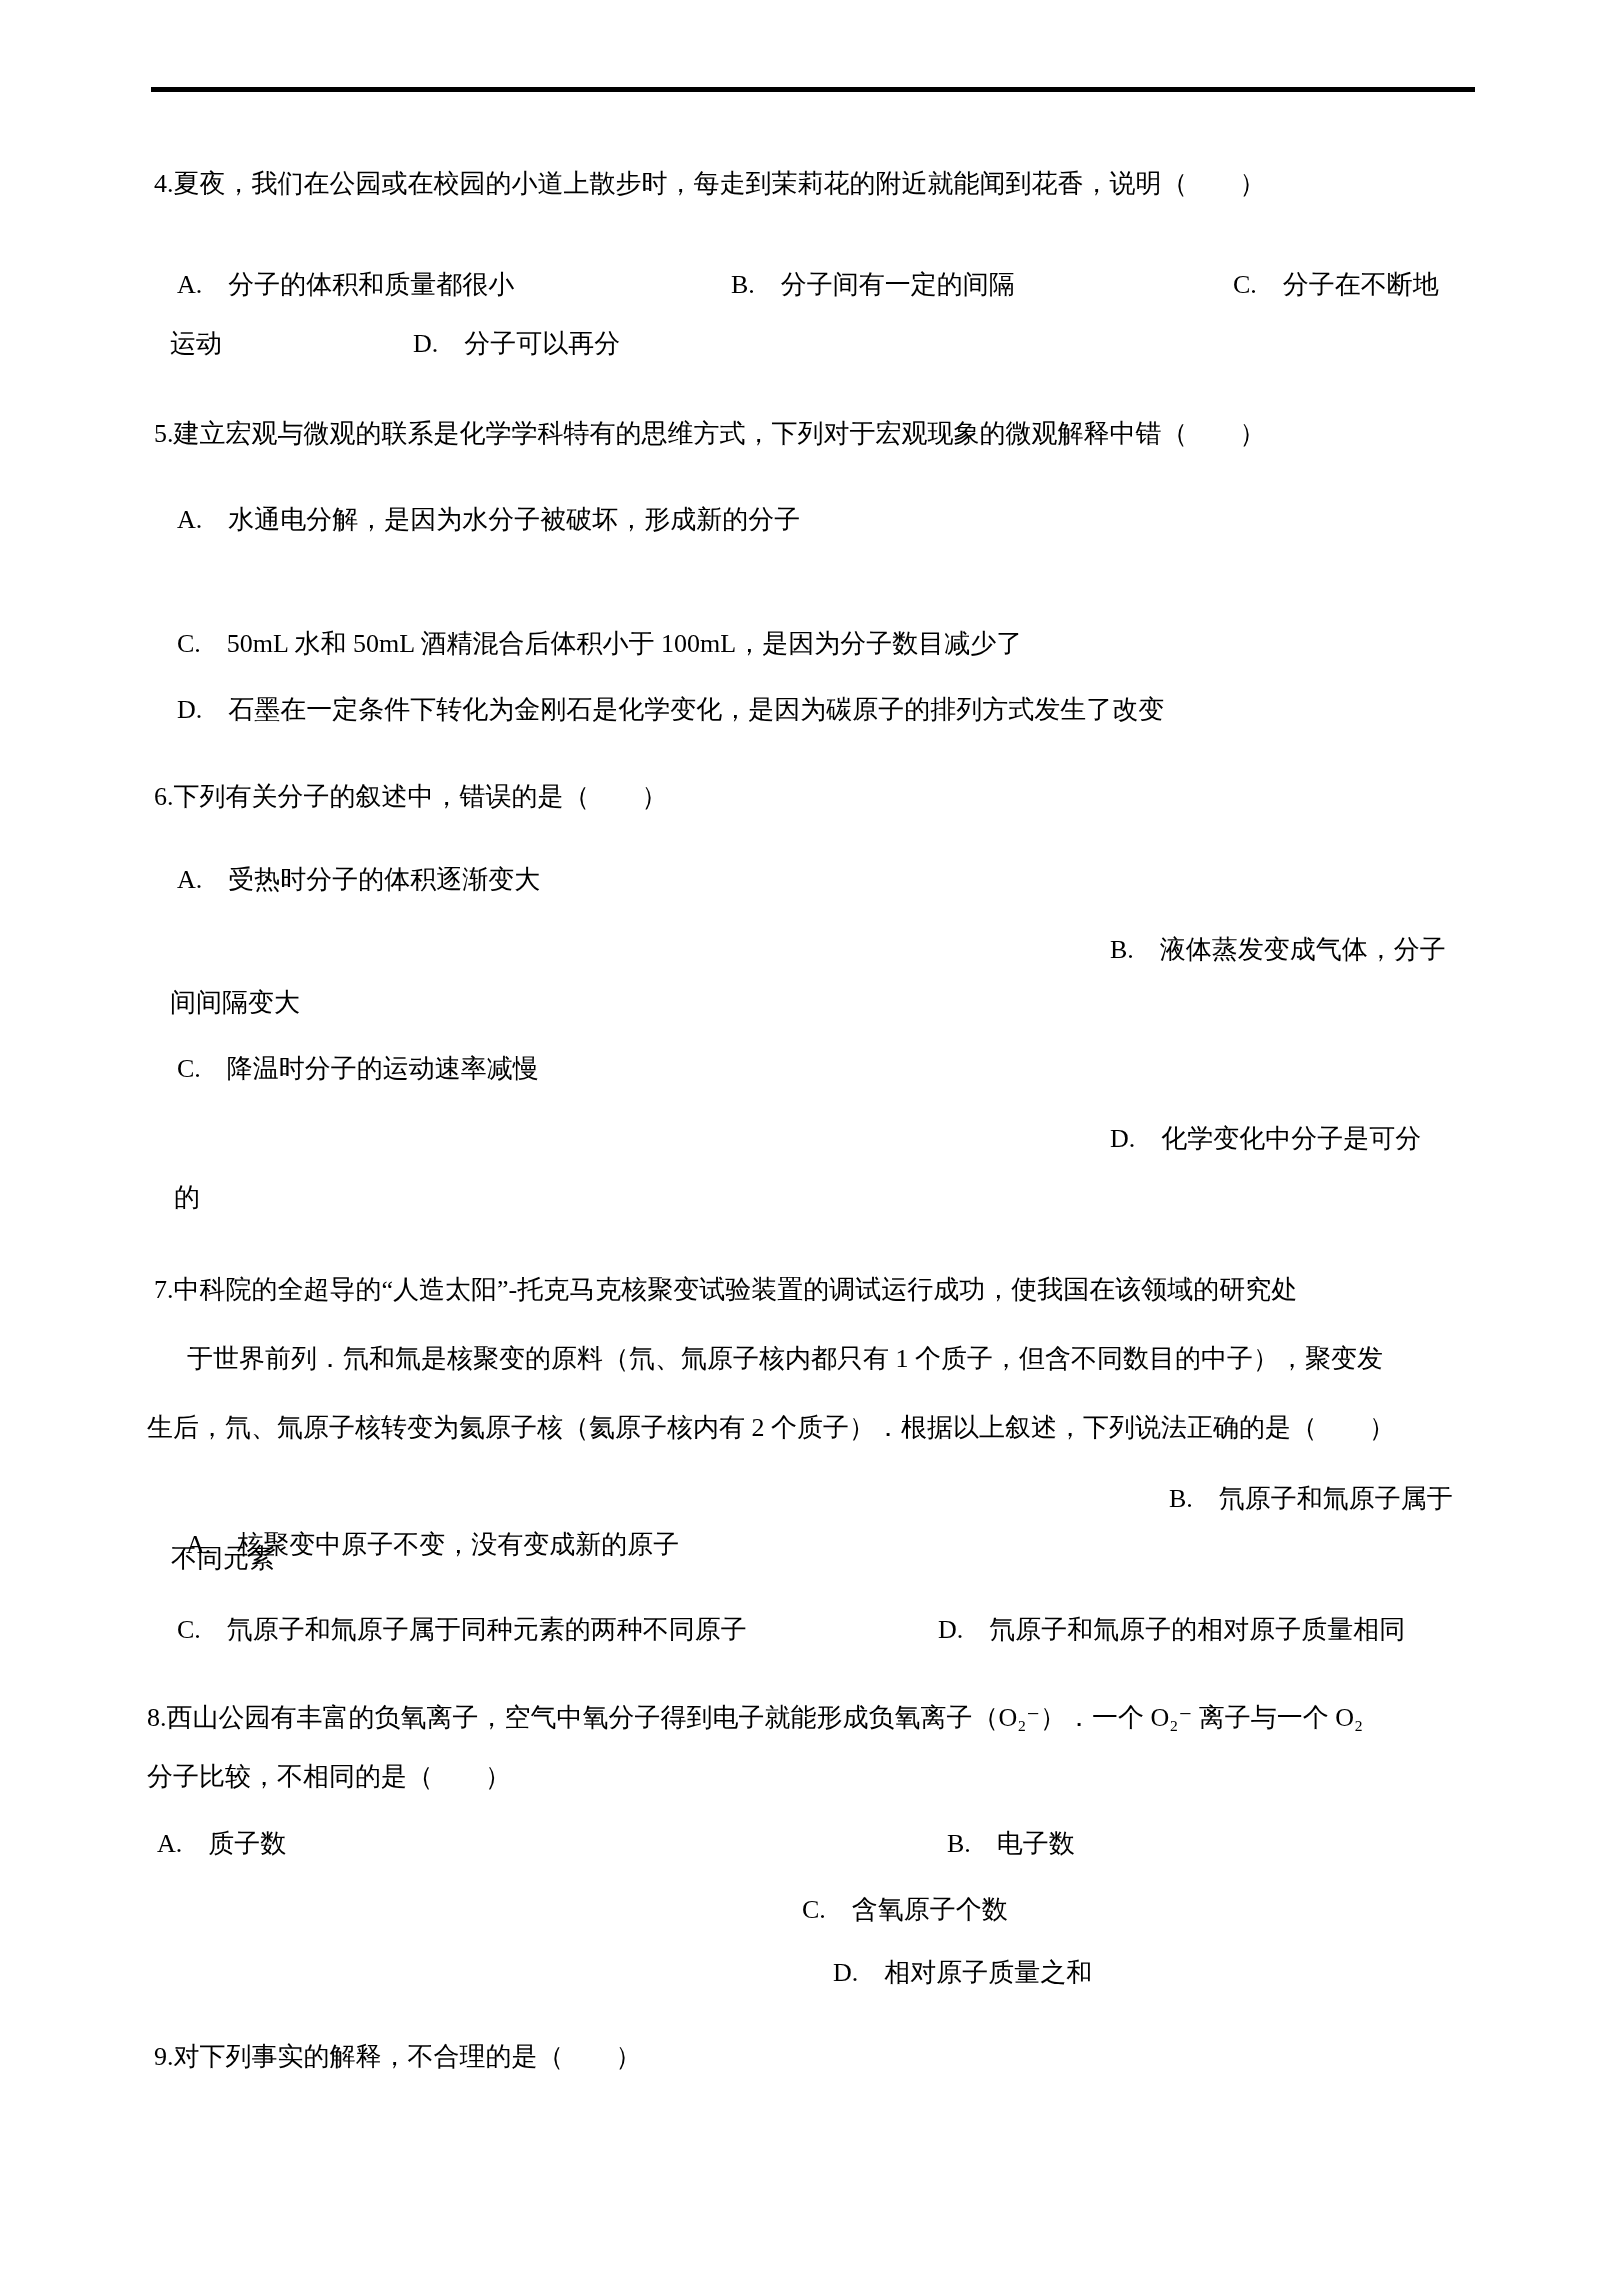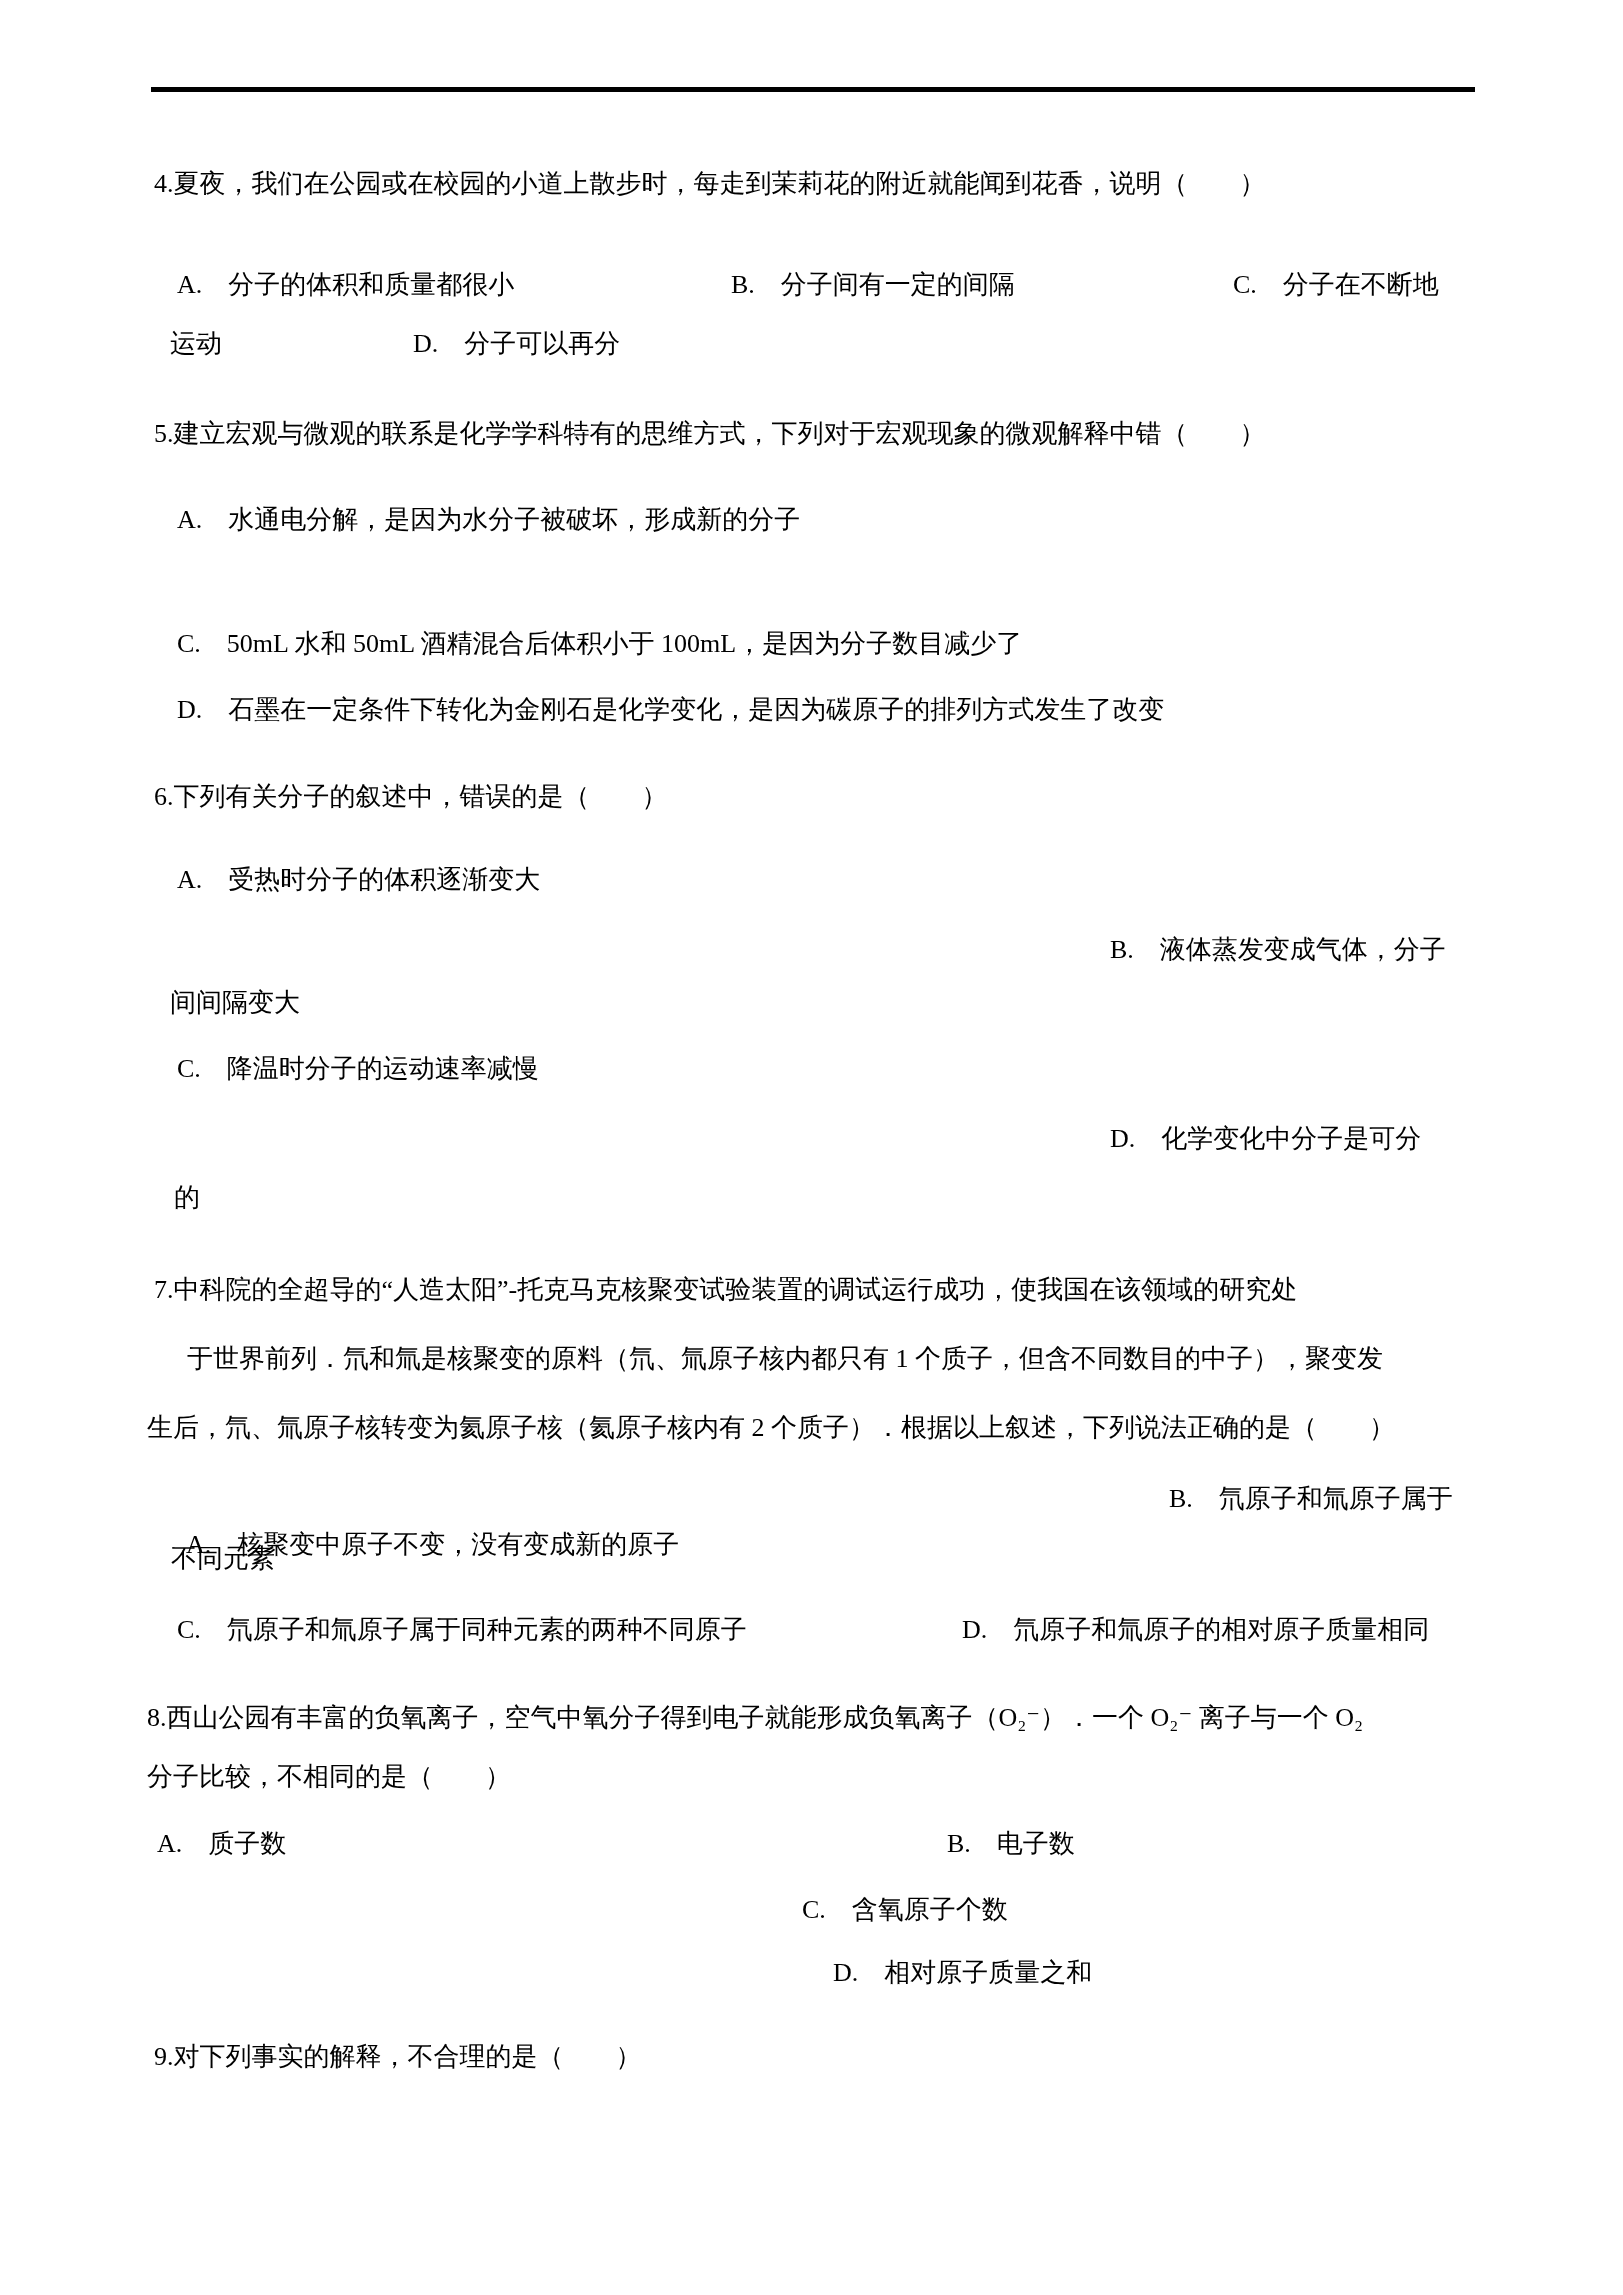--- a/index.html
+++ b/index.html
@@ -62,21 +62,21 @@
   <div class="line" style="top:1123px; left:1110px;">D.　化学变化中分子是可分</div>
   <div class="line" style="top:1182px; left:174px;">的</div>
 
   <div class="line" style="top:1274px; left:154px;">7.中科院的全超导的“人造太阳”‐托克马克核聚变试验装置的调试运行成功，使我国在该领域的研究处</div>
   <div class="line" style="top:1343px; left:147px;margin-left:40px;">于世界前列．氘和氚是核聚变的原料（氘、氚原子核内都只有 1 个质子，但含不同数目的中子），聚变发</div>
   <div class="line" style="top:1412px; left:147px;">生后，氘、氚原子核转变为氦原子核（氦原子核内有 2 个质子）．根据以上叙述，下列说法正确的是（　　）</div>
   <div class="line" style="top:1483px; left:186px;margin-top:46px;">A.　核聚变中原子不变，没有变成新的原子</div>
   <div class="line" style="top:1483px; left:1169px;">B.　氘原子和氚原子属于</div>
   <div class="line" style="top:1543px; left:171px;">不同元素</div>
   <div class="line" style="top:1614px; left:177px;">C.　氘原子和氚原子属于同种元素的两种不同原子</div>
-  <div class="line" style="top:1614px; left:938px;margin-left:24px;">D.　氘原子和氚原子的相对原子质量相同</div>
+  <div class="line" style="top:1614px; left:938px;">D.　氘原子和氚原子的相对原子质量相同</div>
 
   <div class="line" style="top:1702px; left:147px;">8.西山公园有丰富的负氧离子，空气中氧分子得到电子就能形成负氧离子（O₂⁻）．一个 O₂⁻ 离子与一个 O₂</div>
   <div class="line" style="top:1761px; left:147px;">分子比较，不相同的是（　　）</div>
   <div class="line" style="top:1828px; left:157px;">A.　质子数</div>
   <div class="line" style="top:1828px; left:947px;">B.　电子数</div>
   <div class="line" style="top:1894px; left:802px;">C.　含氧原子个数</div>
   <div class="line" style="top:1957px; left:833px;">D.　相对原子质量之和</div>
 
   <div class="line" style="top:2041px; left:154px;text-align:center;">9.对下列事实的解释，不合理的是（　　）</div>
 

